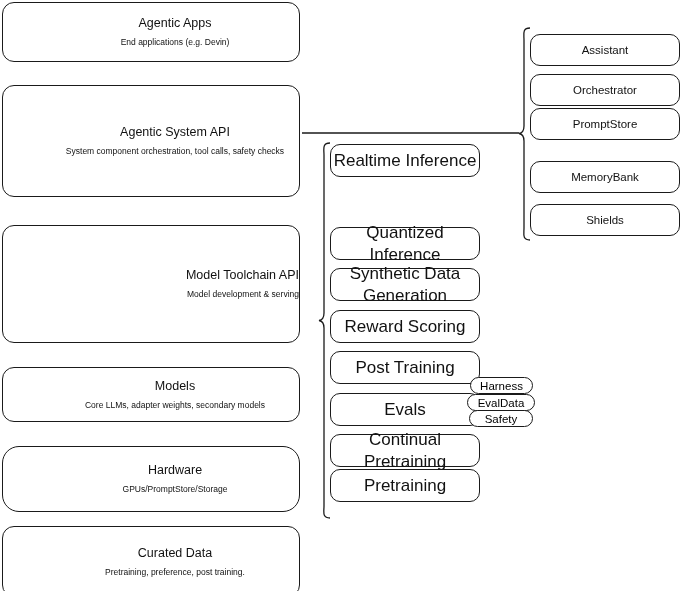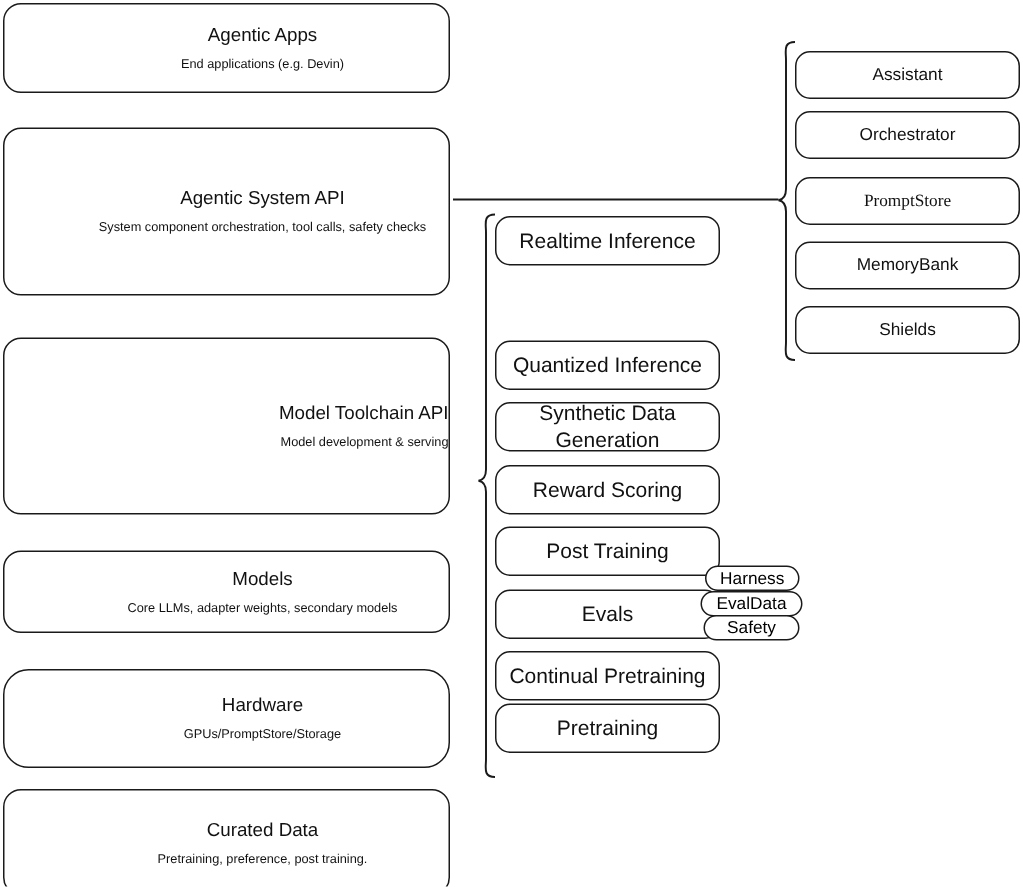--- a/index.html
+++ b/index.html
@@ -29,21 +29,21 @@
   }
   .box .ttl{font-size:12.5px;color:#111;}
   .box .sub{font-size:8.5px;color:#111;margin-top:5px;}
 
   
   .layer{left:2px;width:298px;padding-left:48px;}
   .layer .ttl{font-size:12.5px;}
 
   
   .mid{left:330px;width:150px;height:33px;border-radius:10px;}
-  .mid .ttl{font-size:14px;}
+  .mid .ttl{font-size:17px;}
 
   
   .rgt{left:530px;width:150px;height:32px;border-radius:10px;}
   .rgt .ttl{font-size:11.5px;}
 
   
   .oval{
     position:absolute;
     box-sizing:border-box;
     border:1.3px solid #1a1a1a;
@@ -147,21 +147,21 @@
   <div class="oval" style="left:469px;top:410px;width:64px;height:17px;">
     <span>Safety</span>
   </div>
 
   <div class="box rgt" style="top:34px;">
     <div class="ttl">Assistant</div>
   </div>
   <div class="box rgt" style="top:74px;">
     <div class="ttl">Orchestrator</div>
   </div>
-  <div class="box rgt" style="top:118px;font-family:Liberation Serif, serif;">
+  <div class="box rgt" style="top:108px;">
     <div class="ttl">PromptStore</div>
   </div>
   <div class="box rgt" style="top:161px;">
     <div class="ttl">MemoryBank</div>
   </div>
   <div class="box rgt" style="top:204px;">
     <div class="ttl">Shields</div>
   </div>
 
 </div>

